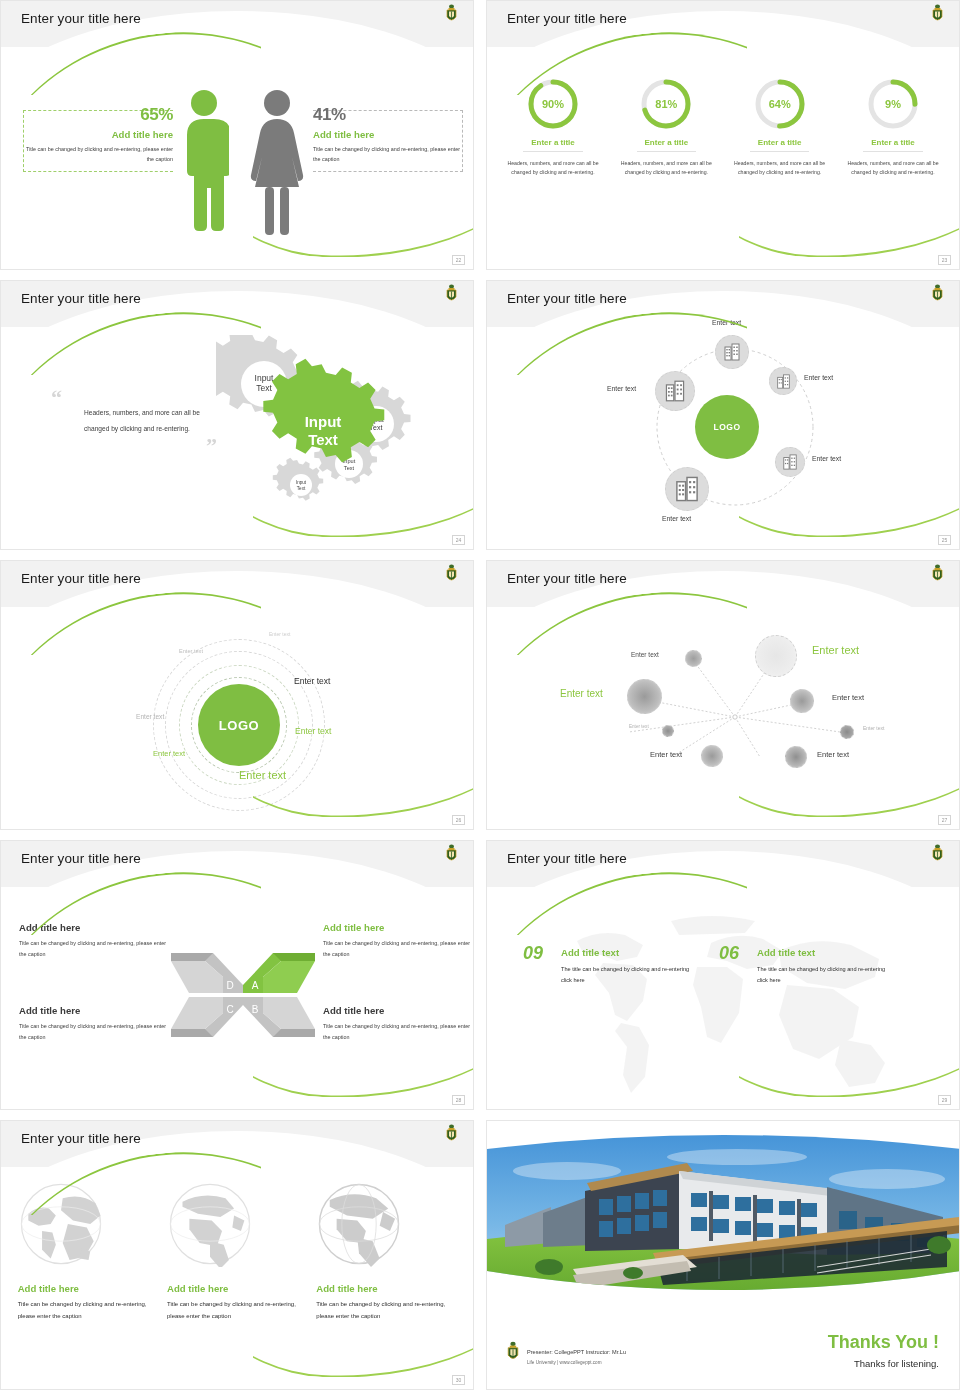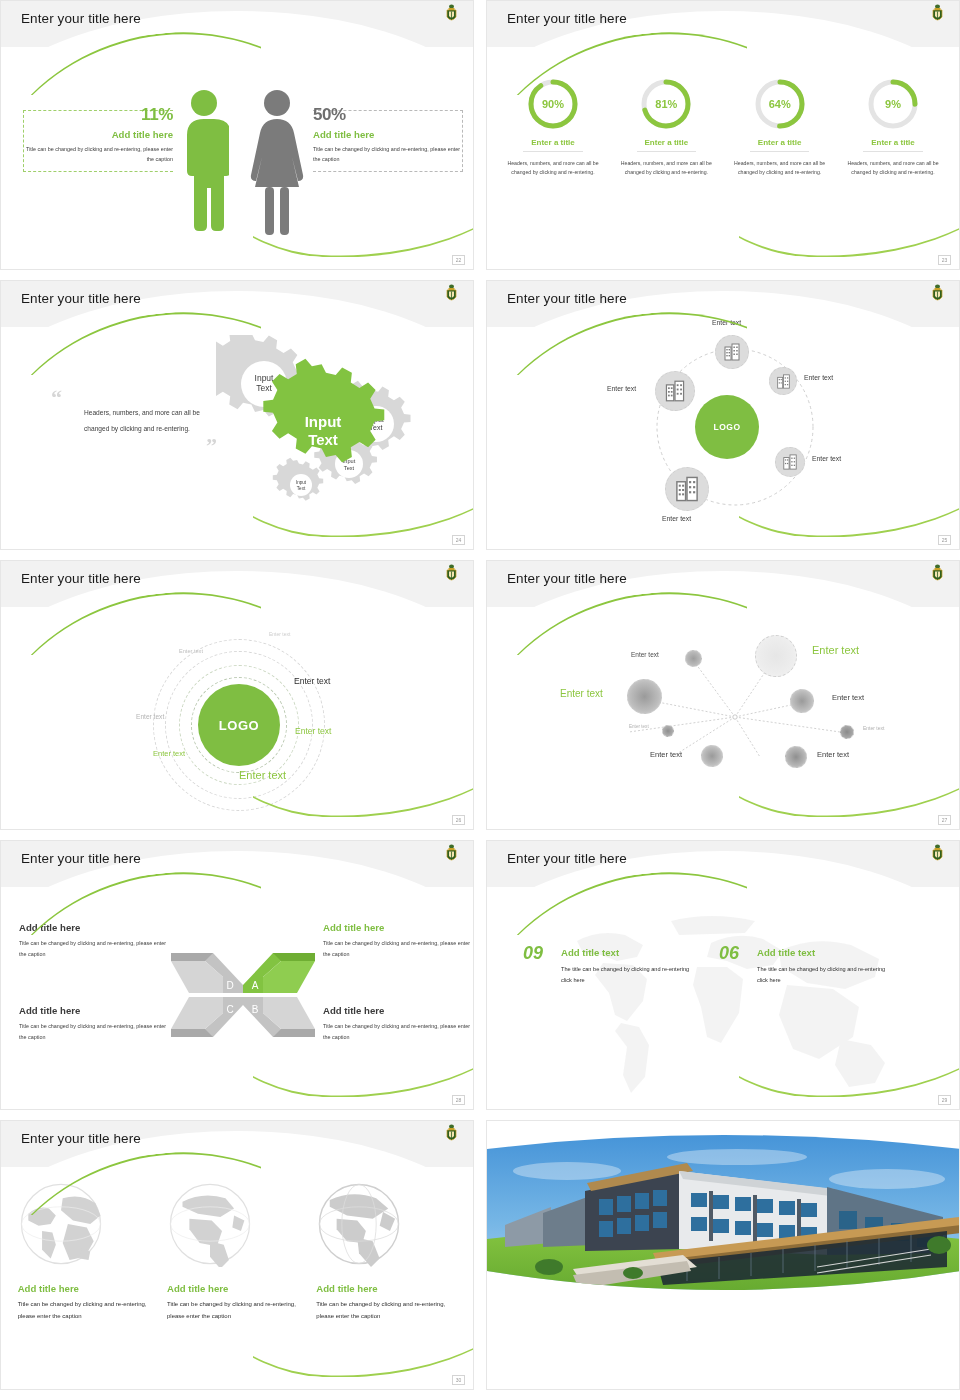--- a/index.html
+++ b/index.html
@@ -191,38 +191,38 @@
       <path d="M15 15 V31" stroke="#2f5f21" stroke-width="1.6"></path>
     </svg>
     <div class="swoosh-tl"></div>
     <div class="swoosh-br"></div>
 
     <div class="body">
       <div class="s1-dash-l"></div>
       <div class="s1-dash-r"></div>
 
       <div class="s1-col s1-left">
-        <div class="s1-pct g">11%</div>
+        <div class="s1-pct g">65%</div>
         <div class="s1-ttl">Add title here</div>
         <div class="s1-txt capt">Title can be changed by clicking and re-entering, please enter the caption</div>
       </div>
 
       <svg class="fig fig-m" width="50" height="150" viewBox="0 0 50 150">
         <circle cx="25" cy="16" r="13" fill="#7fbe42"></circle>
         <path d="M25 32 q-17 0 -17 16 v36 q0 5 5 5 h2 v50 q0 5 5 5 h3 q5 0 5-5 v-38 h4 v38 q0 5 5 5 h3 q5 0 5-5 v-50 h2 q5 0 5-5 v-36 q0-16 -17-16 z" fill="#7fbe42"></path>
       </svg>
       <svg class="fig fig-f" width="56" height="150" viewBox="0 0 56 150">
         <circle cx="28" cy="16" r="13" fill="#7b7b7b"></circle>
         <path d="M28 32 q-14 0 -17 14 l-9 42 q-1 6 5 6 l6 -24 l-7 30 h44 l-7 -30 l6 24 q6 0 5 -6 l-9 -42 q-3 -14 -17 -14 z" fill="#7b7b7b"></path>
         <rect x="16" y="100" width="9" height="48" rx="4" fill="#7b7b7b"></rect>
         <rect x="31" y="100" width="9" height="48" rx="4" fill="#7b7b7b"></rect>
       </svg>
 
       <div class="s1-col s1-right">
-        <div class="s1-pct gy">50%</div>
+        <div class="s1-pct gy">41%</div>
         <div class="s1-ttl">Add title here</div>
         <div class="s1-txt capt">Title can be changed by clicking and re-entering, please enter the caption</div>
       </div>
     </div>
     <div class="pgnum">22</div>
   </div>
 
   <div class="slide">
     <div class="hdr">
         <div class="curve"></div>
@@ -850,16 +850,29 @@
 
             <g fill="#3f7a2b">
               <ellipse cx="62" cy="146" rx="14" ry="8"></ellipse>
               <ellipse cx="452" cy="124" rx="12" ry="9"></ellipse>
               <ellipse cx="146" cy="152" rx="10" ry="6"></ellipse>
             </g>
           </g>
         </svg>
       </div>
 
+      <div class="s10-foot">
+        <svg class="s10-crest" viewBox="0 0 30 40">
+          <ellipse cx="15" cy="5" rx="5" ry="4" fill="#3f6d2a"></ellipse>
+            <rect x="9" y="8" width="12" height="4" fill="#c9a227"></rect>
+          <path d="M6 12 H24 V26 Q15 38 6 26 Z" fill="#2f5f21" stroke="#c9a227" stroke-width="1.4"></path>
+          <path d="M10 15 H20 V24 Q15 31 10 24 Z" fill="#f2e4b0"></path>
+            <path d="M15 15 V31" stroke="#2f5f21" stroke-width="1.6"></path>
+        </svg>
+        <div class="s10-pres">Presenter: CollegePPT   Instructor: Mr.Lu</div>
+        <div class="s10-sub">Life University  |  www.collegeppt.com</div>
+        <div class="s10-thanks">Thanks You !</div>
+        <div class="s10-thanks2">Thanks for listening.</div>
+      </div>
     </div>
   </div>
 
 </div>
 
 </body></html>

